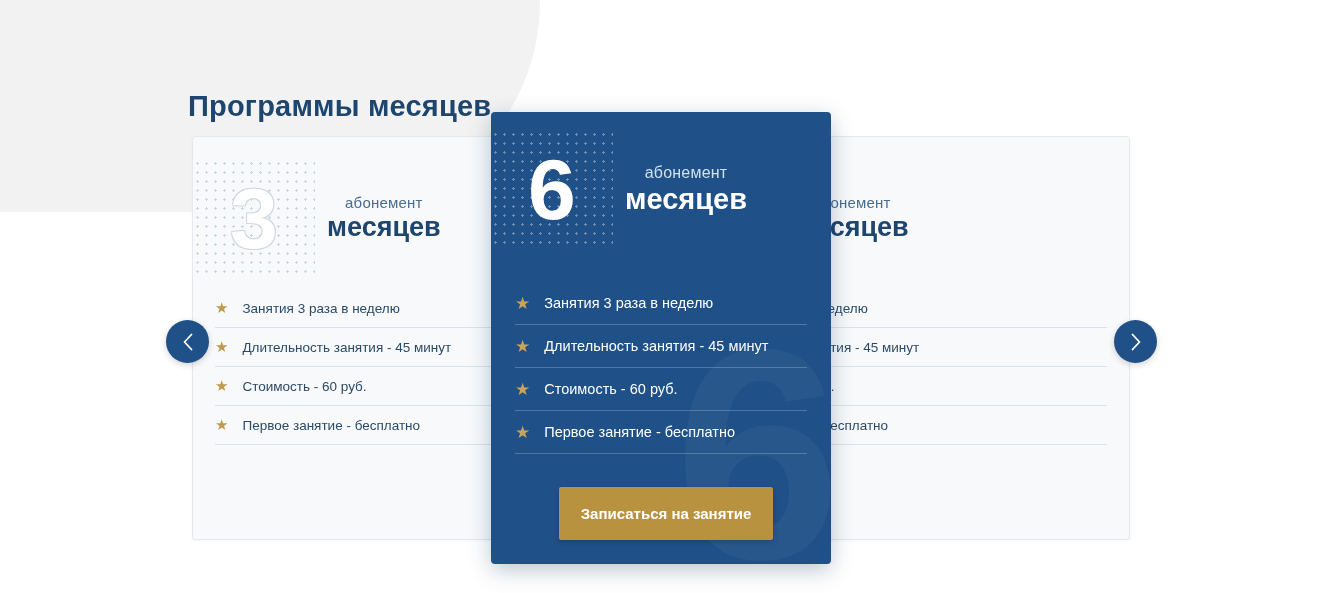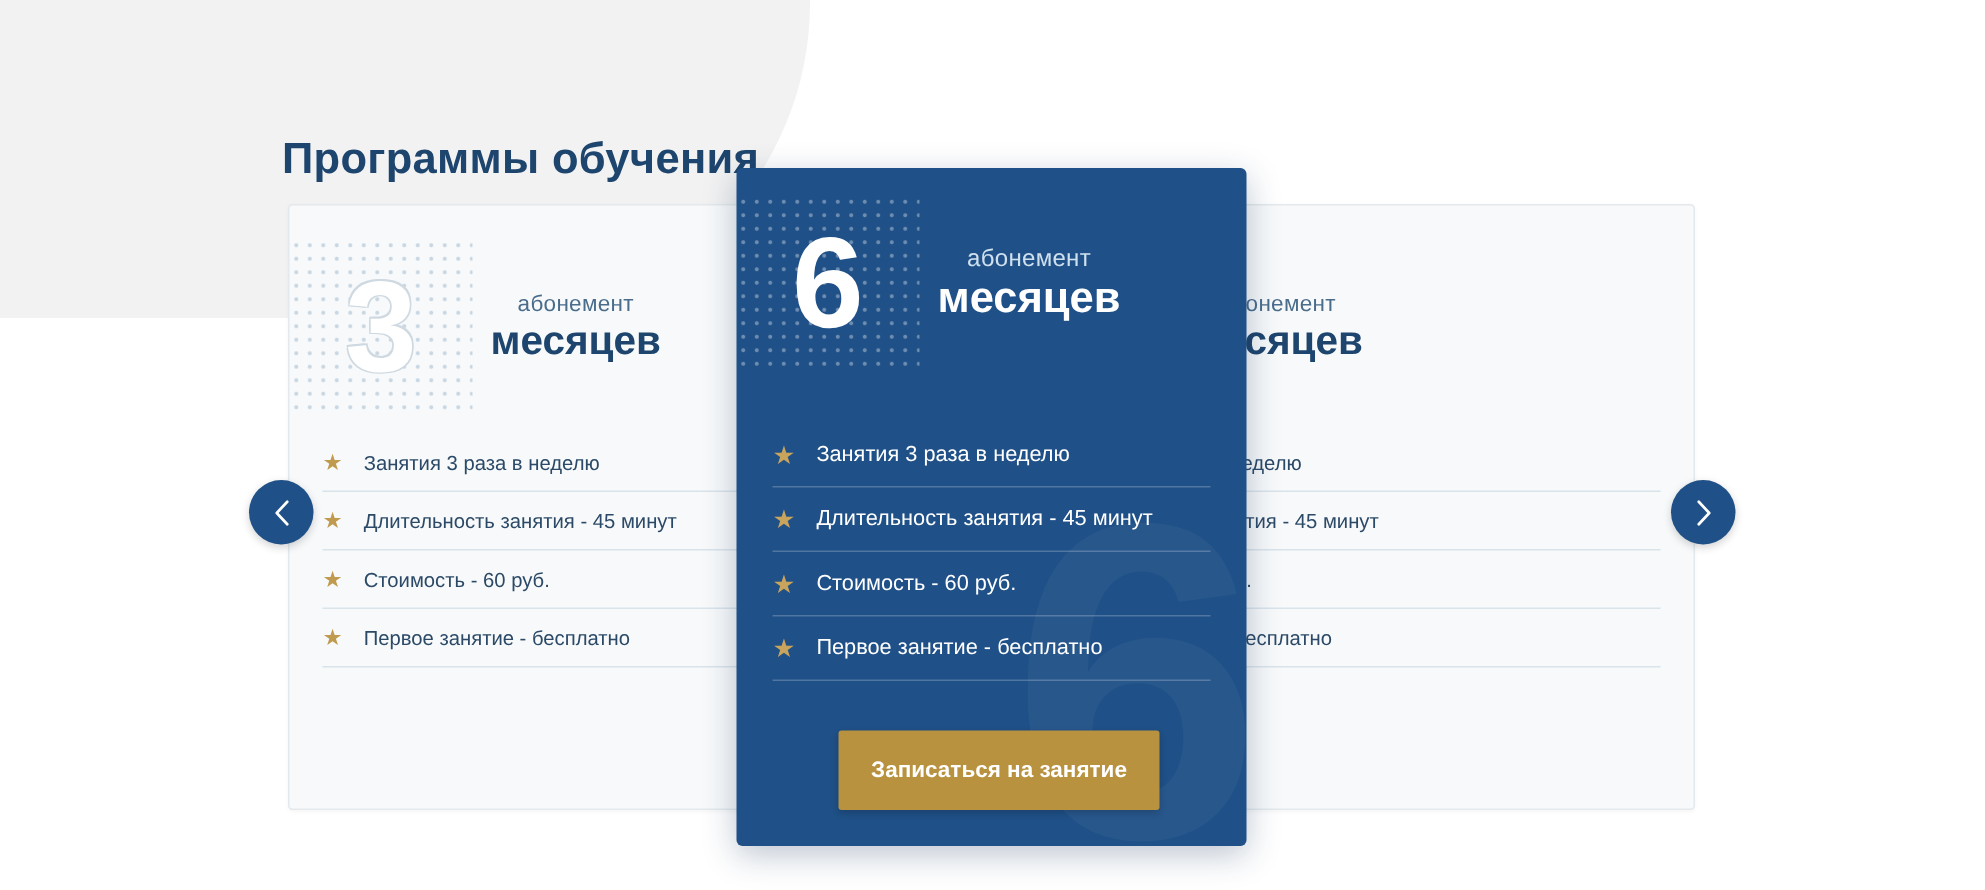--- a/index.html
+++ b/index.html
@@ -231,21 +231,21 @@
   .arrow svg { display: block; }
 
   
 </style>
 </head>
 <body>
 
 <div class="bg-shape-2"></div>
 <div class="bg-shape"></div>
 
-<h2 class="section-title">Программы обучения</h2>
+<h2 class="section-title">Программы месяцев</h2>
 
 <div class="carousel">
 
   <div class="card card-side card-left">
     <div class="card-head head-side">
       <div class="num-box">
         <div class="dots"></div>
         <span class="num">3</span>
       </div>
       <div class="head-text">

